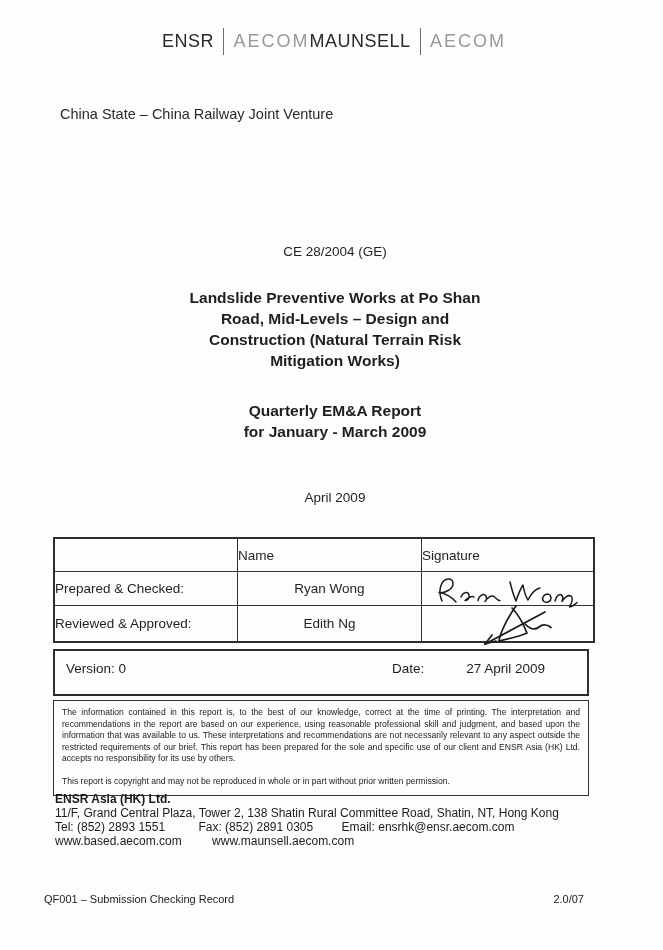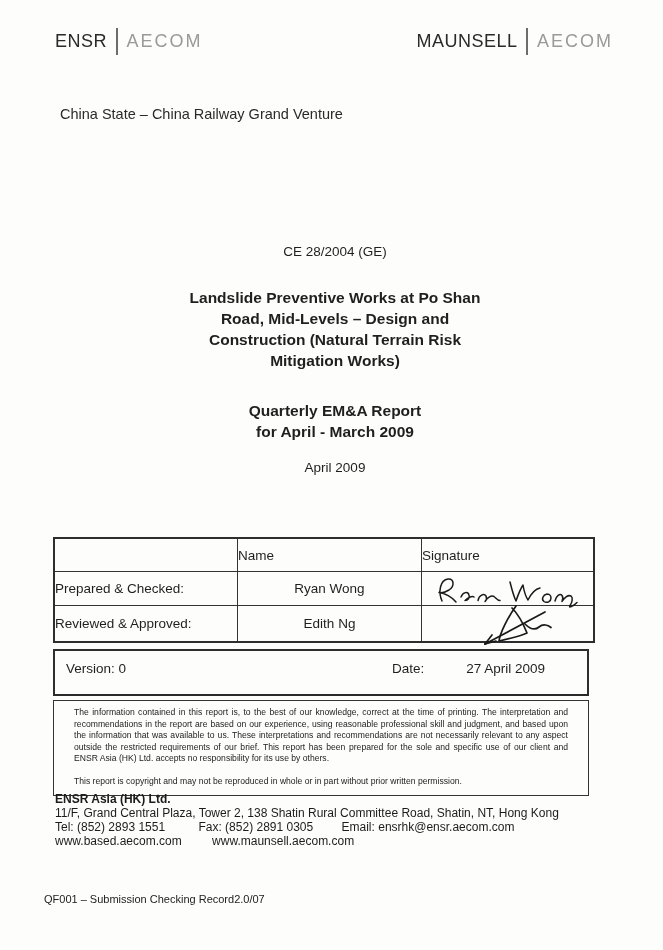--- a/index.html
+++ b/index.html
@@ -7,33 +7,33 @@
     position:relative;
     width:663px;height:950px;
     background:#fdfdfc;
     font-family:"Liberation Sans", sans-serif;
     color:#1f1f1f;
     overflow:hidden;
     margin:0 auto;
     box-shadow:0 0 4px rgba(0,0,0,.25);
   }
   
-  .logos{position:absolute;top:28px;left:55px;right:50px;display:flex;justify-content:space-between;align-items:center;}
+  .logos{position:absolute;top:28px;left:55px;right:50px;display:flex;justify-content:center;align-items:center;}
   .logo{display:flex;align-items:center;gap:9px;}
   .logo-primary{font-size:18px;letter-spacing:.5px;color:#2a2a2a;font-weight:500;}
   .logo-divider{width:1.5px;height:27px;background:#6d6d6d;}
   .logo-secondary{font-size:18px;letter-spacing:2px;color:#9a9a9a;}
   
   .venture{position:absolute;top:106px;left:60px;font-size:14.5px;color:#2a2a2a;}
   
   .center-block{position:absolute;top:244px;left:25px;width:620px;text-align:center;}
   .contract{font-size:13.5px;margin-bottom:28px;}
   .project{font-weight:bold;font-size:15.5px;line-height:21px;}
   .report{font-weight:bold;font-size:15.5px;line-height:21px;margin-top:8px;padding-top:21px;}
-  .issue{font-size:13.5px;margin-top:18px;}
+  .issue{font-size:13.5px;margin-top:48px;}
   
   table.signoff{
     position:absolute;top:537px;left:53px;
     border-collapse:collapse;table-layout:fixed;
     width:536px;
   }
   table.signoff td{
     border:1.6px solid #333;
     font-size:13.5px;
     vertical-align:middle;
@@ -59,68 +59,68 @@
     font-size:13.5px;
     padding:10px 0 0 0;
   }
   .version-label{padding-left:11px;}
   .date-label{margin-left:auto;}
   .date-value{margin-left:42px;margin-right:42px;}
   
   .disclaimer-box{
     position:absolute;top:700px;left:53px;width:536px;height:96px;
     border:1.6px solid #333;box-sizing:border-box;
-    padding:6px 20px;
+    padding:6px 8px;
     font-size:8.6px;line-height:11.6px;color:#222;
     text-align:justify;
   }
   .disclaimer-box p{margin:0;}
   .disclaimer-box p + p{margin-top:11px;}
   
   .company{position:absolute;top:776px;left:55px;font-size:12px;line-height:14px;color:#1c1c1c;margin-top:16px;}
   .co-name{font-weight:bold;}
   .co-contacts span{display:inline-block;}
   .co-contacts .gap1{margin-left:30px;}
   .co-contacts .gap2{margin-left:25px;}
   .co-webs span{display:inline-block;}
   .co-webs .gap1{margin-left:27px;}
   
-  .footer{position:absolute;top:893px;left:44px;width:540px;display:flex;font-size:11px;color:#222;}
+  .footer{position:absolute;top:893px;left:44px;width:540px;display:flex;justify-content:space-between;font-size:11px;color:#222;}
 </style>
 </head>
 <body>
 
 <div class="page">
 
   <div class="logos">
     <div class="logo">
       <span class="logo-primary">ENSR</span>
       <span class="logo-divider"></span>
       <span class="logo-secondary">AECOM</span>
     </div>
     <div class="logo">
       <span class="logo-primary">MAUNSELL</span>
       <span class="logo-divider"></span>
       <span class="logo-secondary">AECOM</span>
     </div>
   </div>
 
-  <div class="venture">China State – China Railway Grand Venture</div>
+  <div class="venture">China State – China Railway Joint Venture</div>
 
   <div class="center-block">
     <div class="contract">CE 28/2004 (GE)</div>
     <div class="project">
       <div>Landslide Preventive Works at Po Shan</div>
       <div>Road, Mid-Levels – Design and</div>
       <div>Construction (Natural Terrain Risk</div>
       <div>Mitigation Works)</div>
     </div>
     <div class="report">
       <div>Quarterly EM&amp;A Report</div>
-      <div>for April - March 2009</div>
+      <div>for January - March 2009</div>
     </div>
     <div class="issue">April 2009</div>
   </div>
 
   <table class="signoff">
     <tbody>
         <tr class="hrow">
       <td class="role"></td>
       <td class="cname">Name</td>
       <td class="csig">Signature</td>

